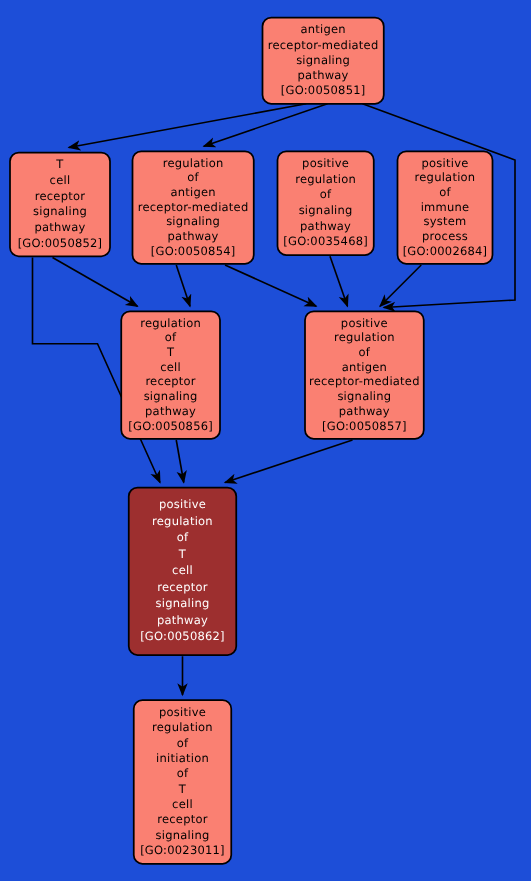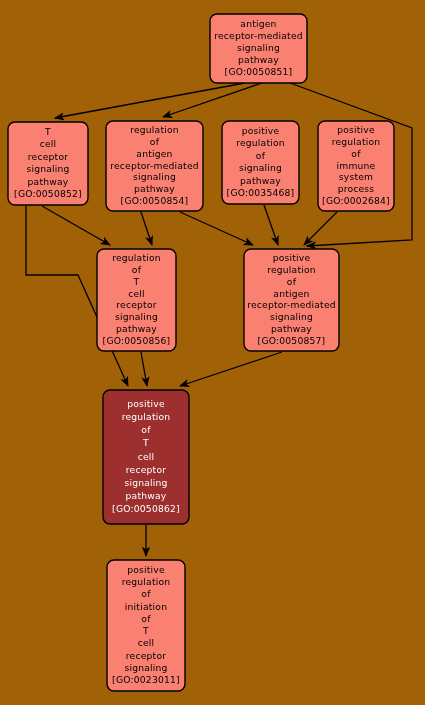--- a/index.html
+++ b/index.html
@@ -10,21 +10,21 @@
   body {
     width: 425px;
     height: 705px;
     font-family: "DejaVu Sans", sans-serif;
     overflow: hidden;
   }
   #graph-root {
     position: relative;
     width: 425px;
     height: 705px;
-    background: #a16207;
+    background: #1d4ed8;
   }
   svg.graph-canvas {
     position: absolute;
     left: 0;
     top: 0;
     width: 425px;
     height: 705px;
     display: block;
   }
   .go-node-rect {

